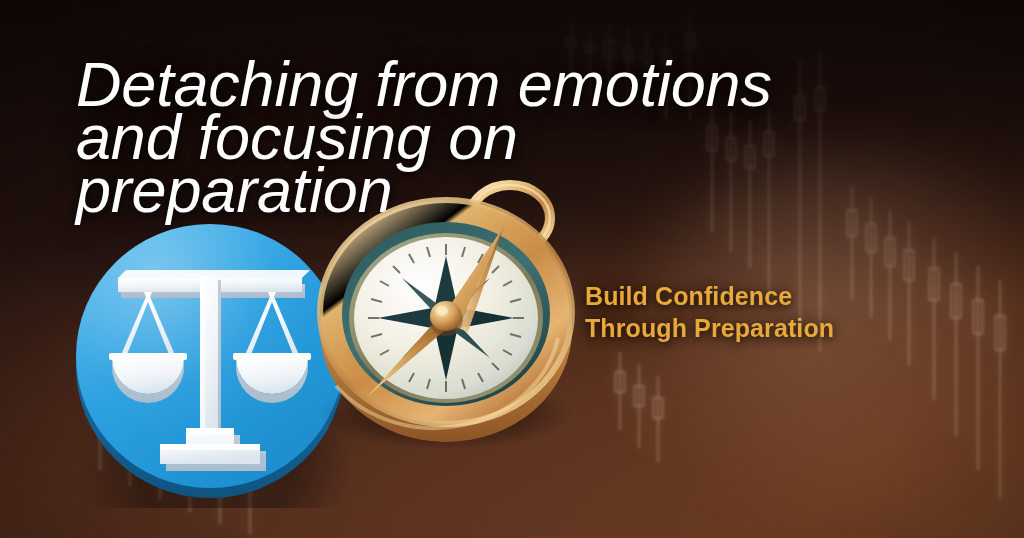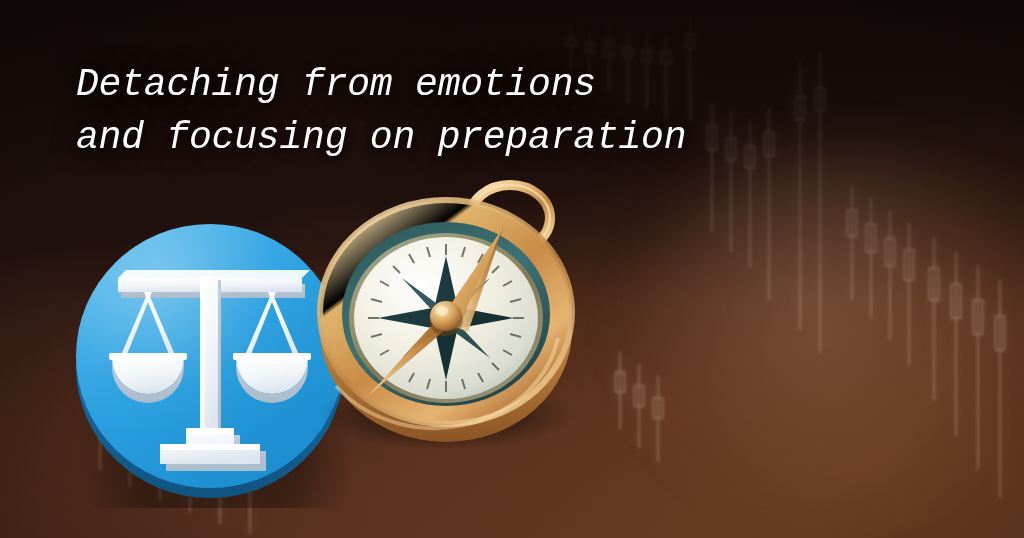--- a/index.html
+++ b/index.html
@@ -75,28 +75,27 @@
     pointer-events: none;
   }
 
   
   .headline {
     position: absolute;
     left: 76px;
     top: 58px;
     width: 720px;
     color: #ffffff;
-    font-size: 38px;
+    font-size: 63px;
     font-style: italic;
     font-weight: 400;
     line-height: 53px;
     letter-spacing: -0.2px;
     text-shadow: 0 2px 10px rgba(0,0,0,0.75), 0 0 26px rgba(0,0,0,0.55);
     white-space: pre-line;
-    font-family: Liberation Mono, monospace;
   }
 
   
   .gold-text {
     position: absolute;
     left: 585px;
     top: 280px;
     width: 340px;
     color: #e9a93a;
     font-size: 25px;
@@ -473,14 +472,16 @@
       <g transform="translate(150,140)">
         <ellipse cx="0" cy="2" rx="17" ry="16" fill="#6e4318" opacity="0.5"></ellipse>
         <ellipse cx="0" cy="-2" rx="16" ry="15" fill="url(#hubG)"></ellipse>
         <ellipse cx="-4" cy="-7" rx="6" ry="5" fill="#ffeec4" opacity="0.7"></ellipse>
       </g>
 
       <path d="M40,208 A126,112 0 0 0 262,160" fill="none" stroke="#ffe2a8" stroke-width="4" opacity="0.45"></path>
     </svg>
   </div>
 
+  <div class="gold-text">Build Confidence
+Through Preparation</div>
 
 </div>
 
 </body></html>

